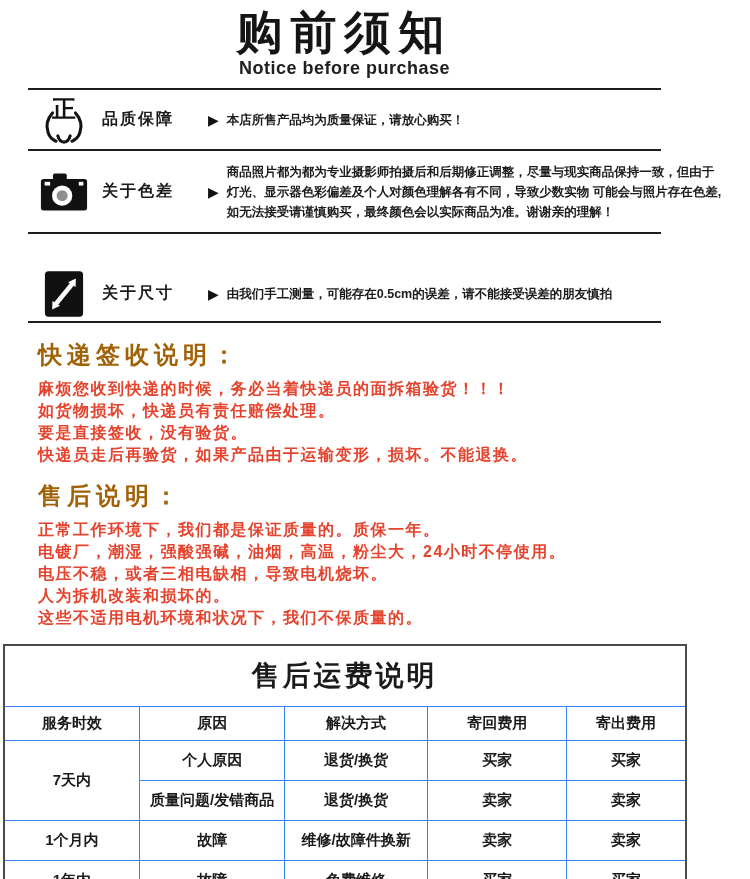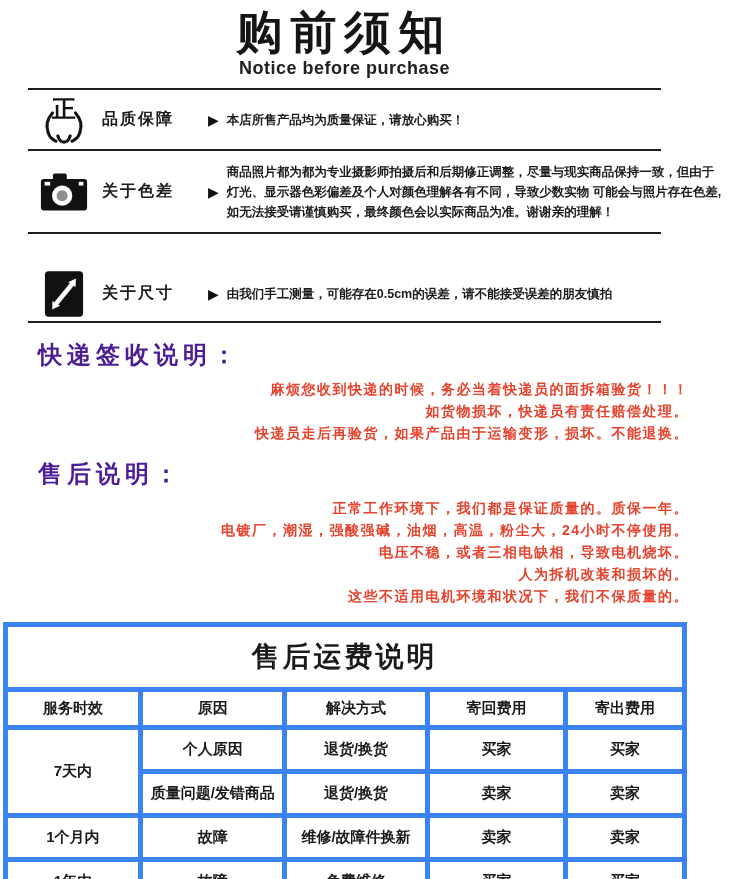--- a/index.html
+++ b/index.html
@@ -20,27 +20,27 @@
   .row-quality{height:61px;}
   .row-color{height:83px;}
   .row-size{height:57px;margin-top:32px;}
   .notice-icon{width:48px;flex:0 0 48px;display:flex;align-items:center;justify-content:center;}
   .notice-label{flex:0 0 84px;margin-left:14px;font-size:16px;font-weight:bold;letter-spacing:2px;}
   .notice-bullet{margin:0 8px 0 22px;font-size:14px;color:#111;}
   .notice-text{font-size:12.5px;font-weight:bold;line-height:20px;white-space:nowrap;letter-spacing:0px;}
 
   
   .section{margin:16px 0 0 38px;}
-  .section-heading{font-size:24px;font-weight:bold;color:#4c1d95;letter-spacing:5px;margin-bottom:7px;}
-  .section-line{color:#e5432d;font-size:14px;font-weight:bold;line-height:22px;letter-spacing:1.5px;white-space:nowrap;text-align:right;}
+  .section-heading{font-size:24px;font-weight:bold;color:#a16207;letter-spacing:5px;margin-bottom:7px;}
+  .section-line{color:#e5432d;font-size:16px;font-weight:bold;line-height:22px;letter-spacing:1.5px;white-space:nowrap;}
   .section-aftersale{margin-top:14px;}
 
   
   .fee-table{width:684px;margin:15px auto 0 auto;border-collapse:collapse;border:2px solid #4a4a4a;table-layout:fixed;}
-  .fee-table th,.fee-table td{border:5px solid #3b82f6;text-align:center;vertical-align:middle;
+  .fee-table th,.fee-table td{border:1px solid #3b82f6;text-align:center;vertical-align:middle;
     font-size:15px;font-weight:bold;color:#1b1b1b;padding:0;}
   .table-title-cell{height:60px;font-size:28px !important;letter-spacing:3px;}
   .fee-table thead .col-head{height:33px;}
   .fee-table tbody td{height:39px;}
   .red-text{color:#e5432d;margin-left:48px;}
 
   
   .icon-svg{display:block;}
 </style>
 </head>
@@ -101,20 +101,21 @@
       <span class="notice-label">关于尺寸</span>
       <span class="notice-bullet">▶</span>
       <span class="notice-text">由我们手工测量，可能存在0.5cm的误差，请不能接受误差的朋友慎拍</span>
     </div>
   </div>
 
   <div class="section">
     <div class="section-heading">快递签收说明：</div>
     <div class="section-line">麻烦您收到快递的时候，务必当着快递员的面拆箱验货！！！</div>
     <div class="section-line">如货物损坏，快递员有责任赔偿处理。</div>
+    <div class="section-line">要是直接签收，没有验货。</div>
     <div class="section-line">快递员走后再验货，如果产品由于运输变形，损坏。不能退换。</div>
   </div>
 
   <div class="section section-aftersale">
     <div class="section-heading">售后说明：</div>
     <div class="section-line">正常工作环境下，我们都是保证质量的。质保一年。</div>
     <div class="section-line">电镀厂，潮湿，强酸强碱，油烟，高温，粉尘大，24小时不停使用。</div>
     <div class="section-line">电压不稳，或者三相电缺相，导致电机烧坏。</div>
     <div class="section-line">人为拆机改装和损坏的。</div>
     <div class="section-line">这些不适用电机环境和状况下，我们不保质量的。</div>

